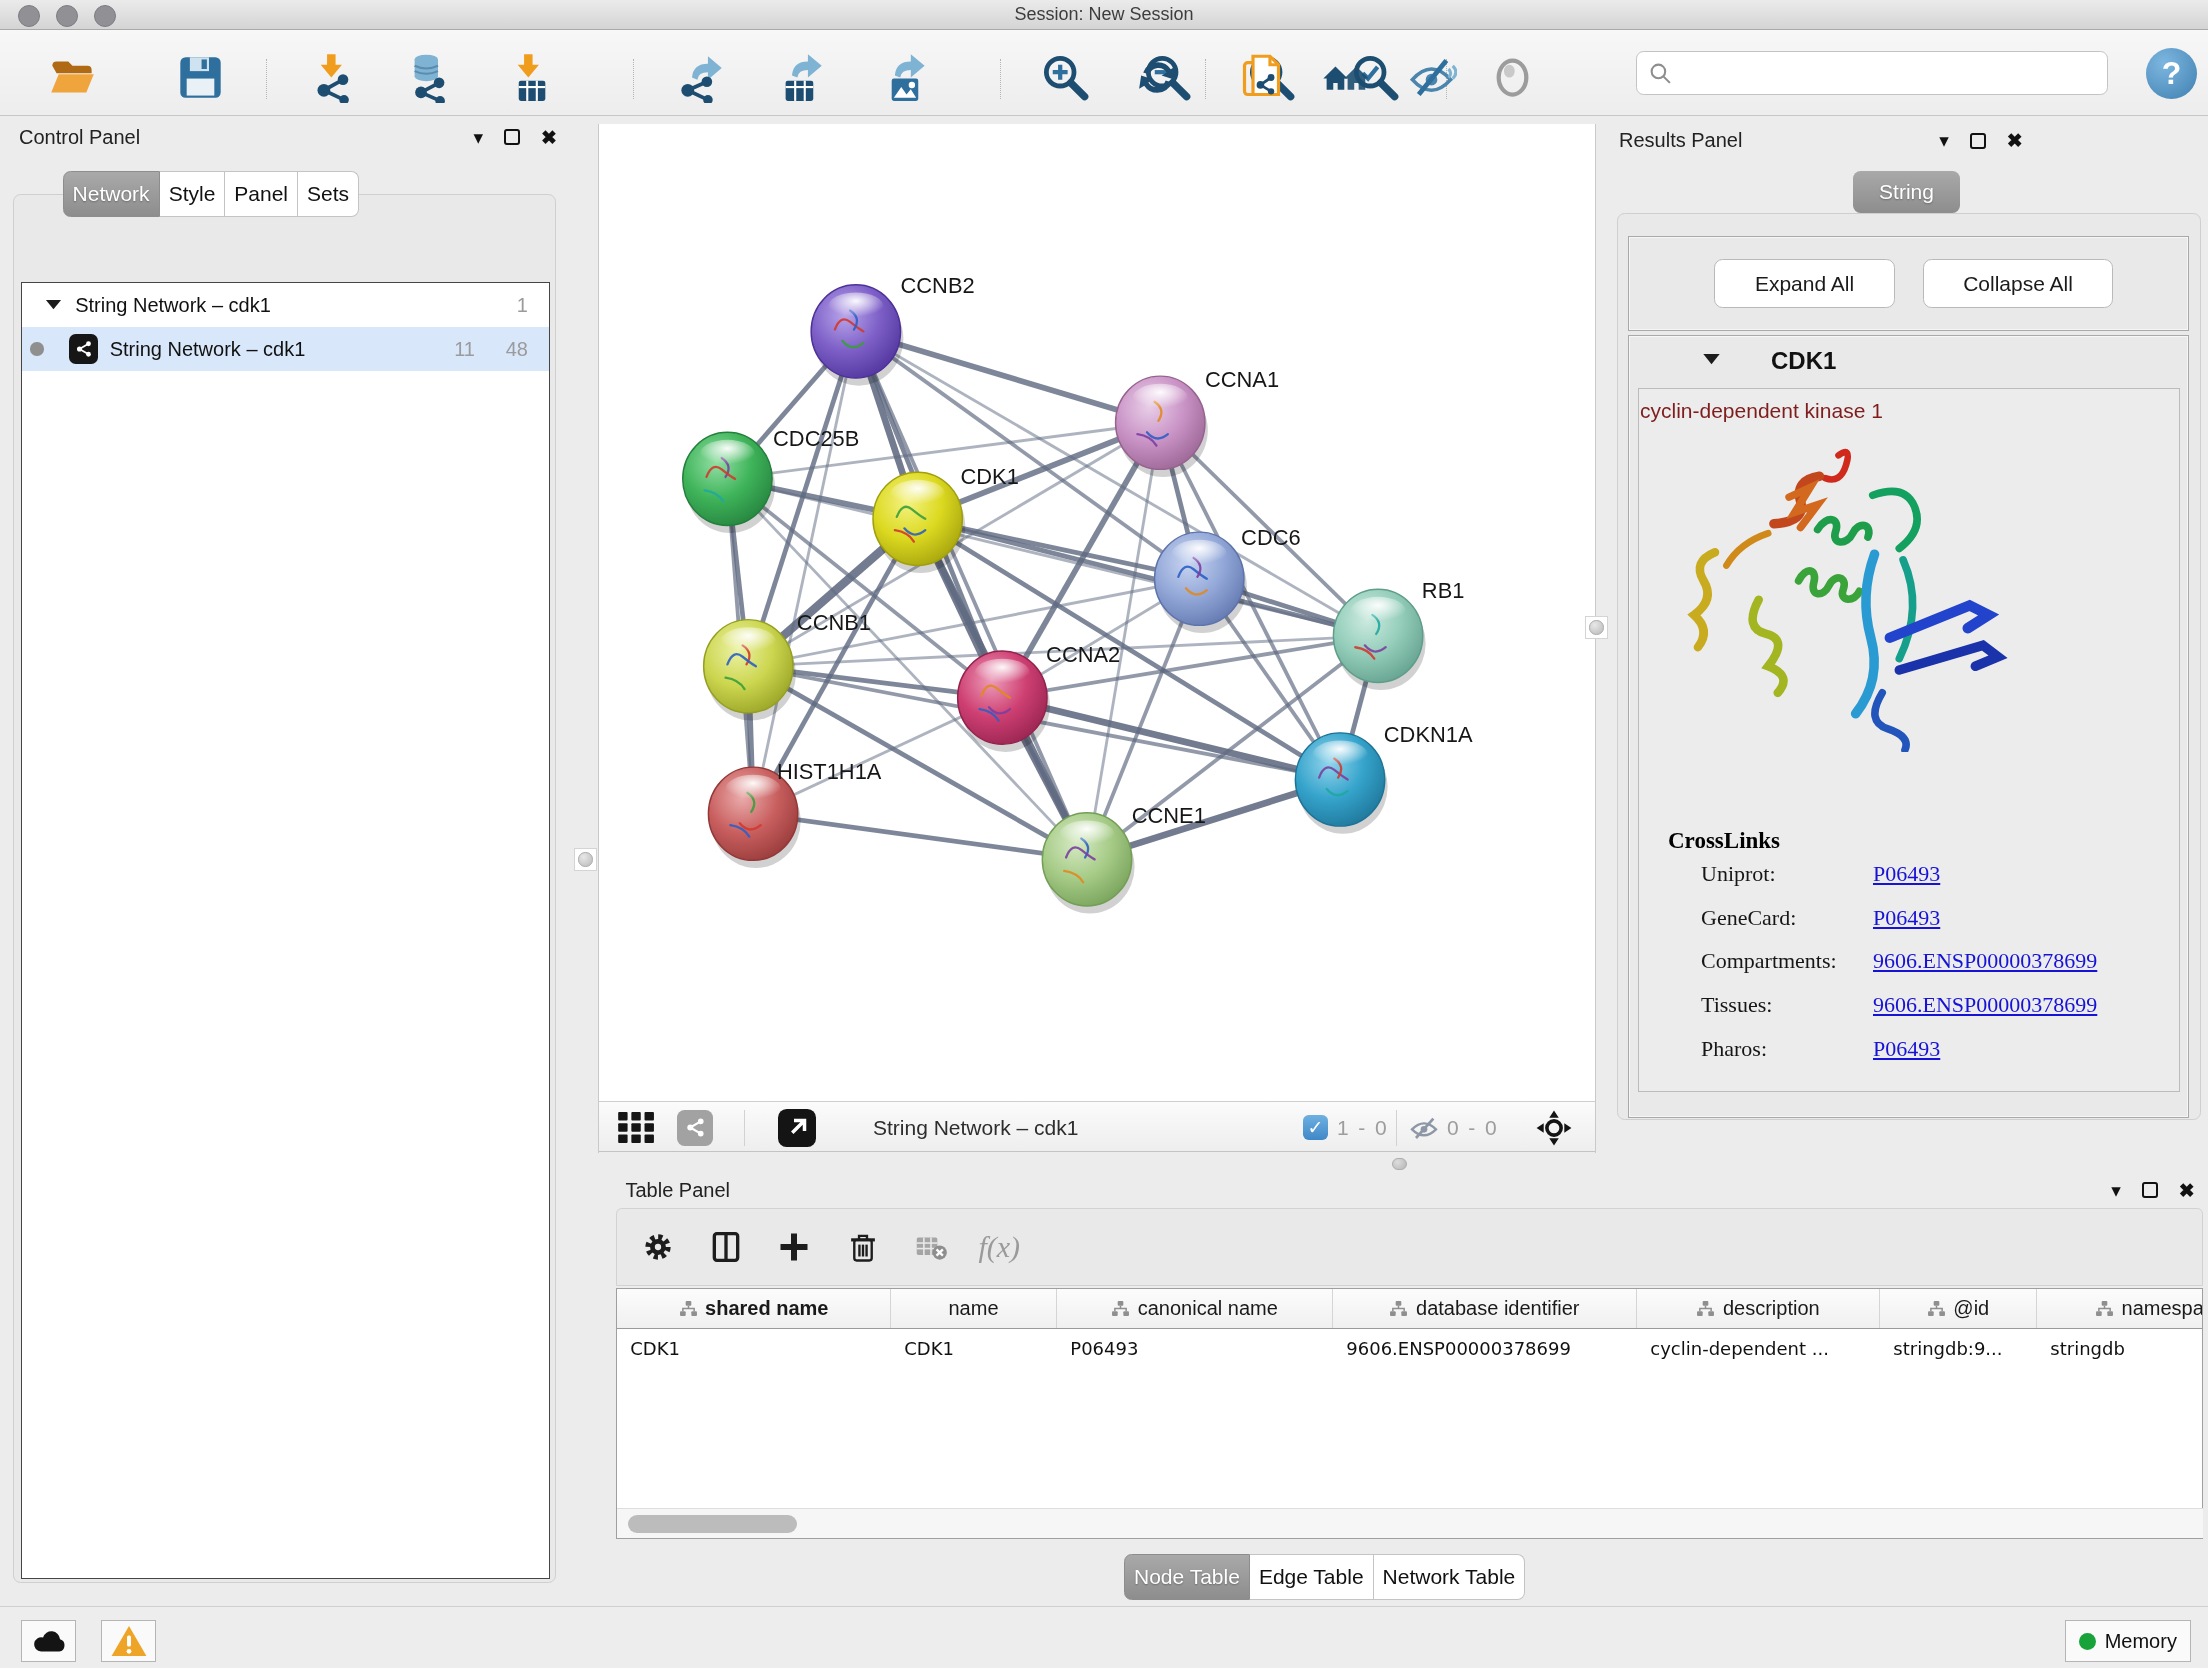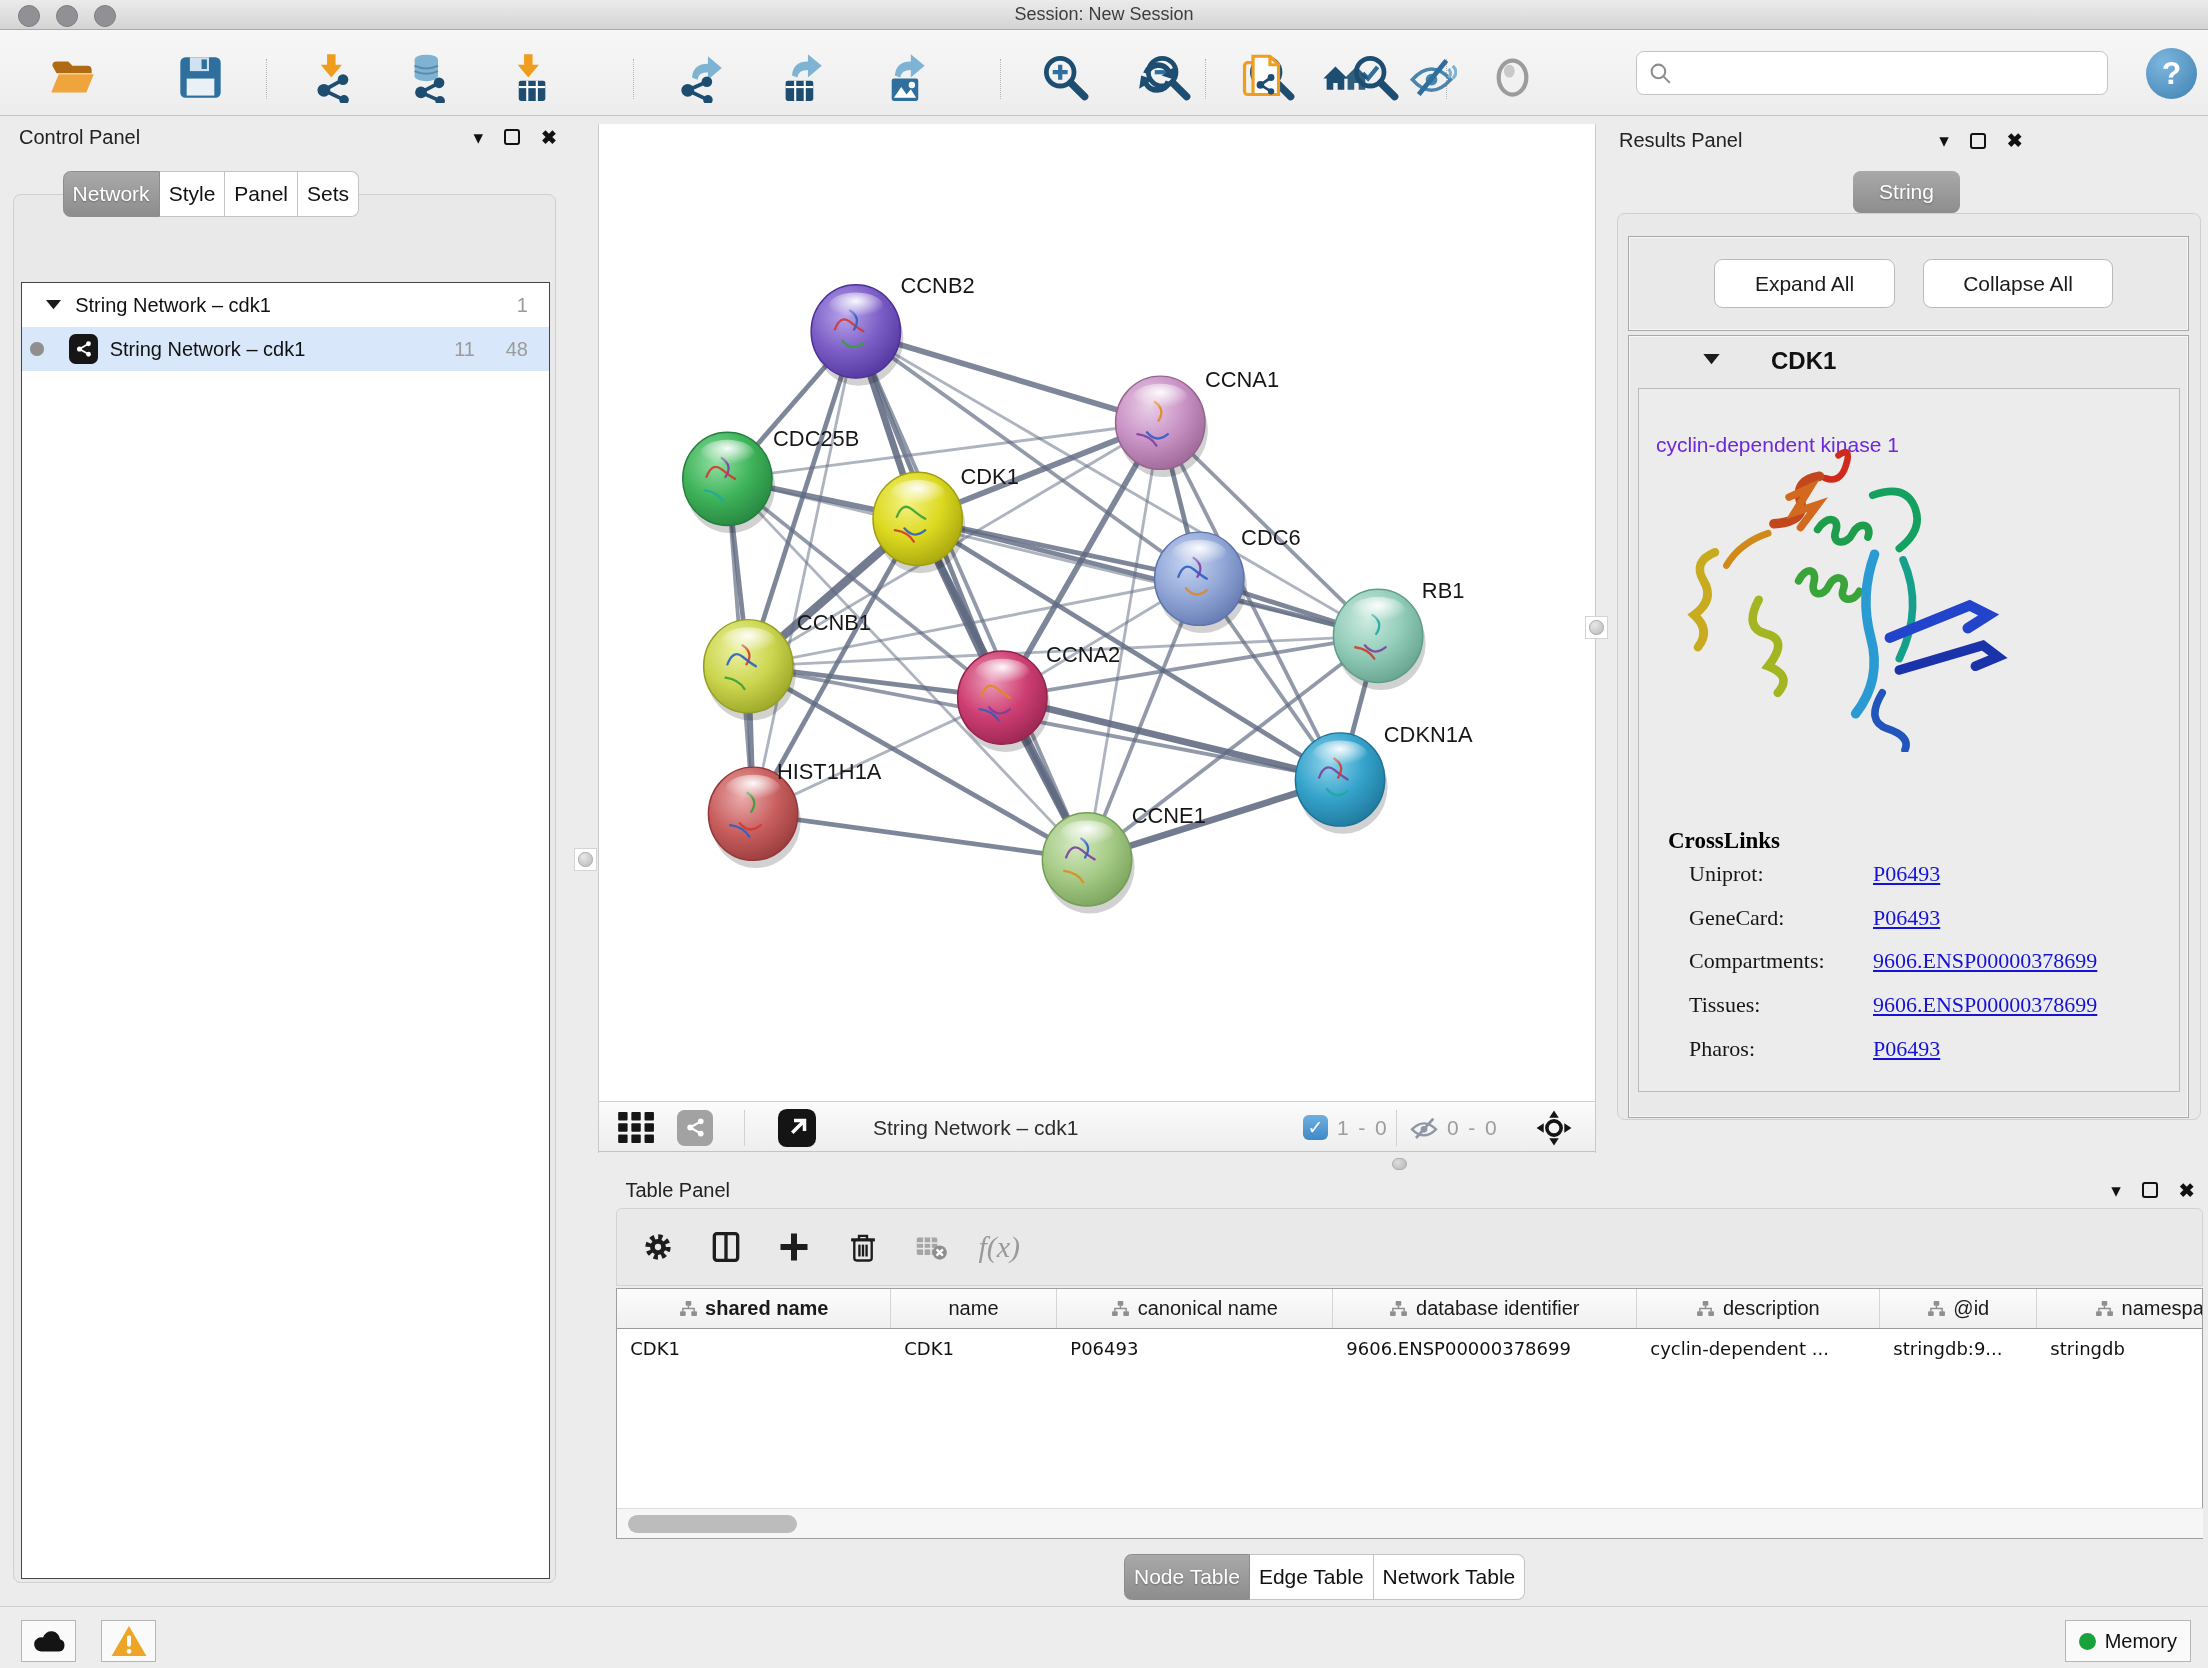--- a/index.html
+++ b/index.html
@@ -86,25 +86,25 @@
   .rbox1 { position:absolute; left:1628px; top:236px; width:561px; height:95px;
     border:1px solid #a9a9a9; box-shadow:inset 0 0 0 1px #f6f6f6; }
   .rbtn { position:absolute; top:259px; height:49px; background:#fff; border:1px solid #b9b9b9;
     border-radius:8.6px; font-size:21px; color:#1b1b1b; display:flex; align-items:center; justify-content:center; }
   .rbox2 { position:absolute; left:1628px; top:335px; width:561px; height:783px;
     border:1px solid #a9a9a9; box-shadow:inset 0 0 0 1px #f6f6f6; }
   .rentry-head { position:absolute; left:1628px; top:339px; width:561px; height:44px; }
   .rentry-name { position:absolute; left:143px; top:7.6px; font-size:24px; font-weight:bold; color:#111; }
   .rcontent { position:absolute; left:1638px; top:388px; width:542px; height:704px;
     border:1px solid #bbb; background:#ececec; }
-  .rdesc { position:absolute; left:17px; top:9.5px; font-size:21px; color:#6d28d9;margin-top:34px; }
+  .rdesc { position:absolute; left:1px; top:9.5px; font-size:21px; color:#7f1d1d; }
   .xl-title { position:absolute; left:29px; top:439px; font-family:"Liberation Serif",serif;
     font-weight:bold; font-size:23px; color:#000000; }
   .xrow { position:absolute; left:50px; width:476px; height:44px; font-family:"Liberation Serif",serif; font-size:22px; }
-  .xlabel { position:absolute; left:0; color:#161616; }
+  .xlabel { position:absolute; left:12px; color:#161616; }
   .xlink { position:absolute; left:184px; color:#1713d6; text-decoration:underline; }
 
   
   .tpanel-head { position:absolute; left:616px; top:1175px; width:1592px; height:28.5px; }
   .ttools { position:absolute; left:616px; top:1208px; width:1587px; height:78px;
     background:#e9e9e9; border:1px solid #d2d2d2; border-radius:5.7px 5.7px 0 0; display:flex; align-items:center; }
   .ttool { width:55px; height:55px; margin-left:13.3px; display:flex; align-items:center; justify-content:center; }
   .fx { font-family:"Liberation Serif",serif; font-style:italic; font-size:30px; color:#9a9a9a; }
   .tblwrap { position:absolute; left:616px; top:1288px; width:1587px; height:251px;
     background:#fff; border:1px solid #9f9f9f; overflow:hidden; }

